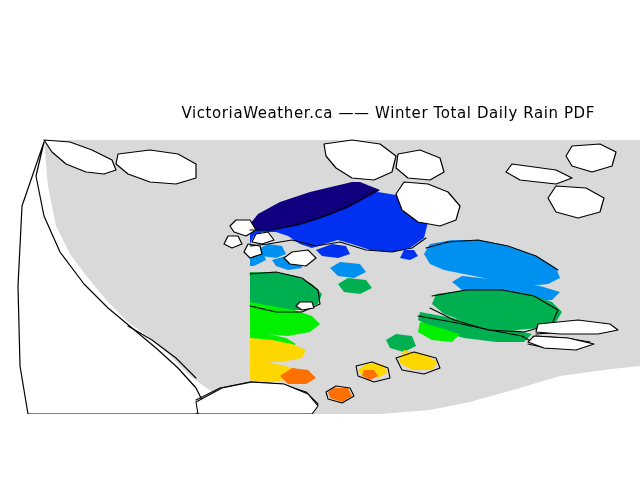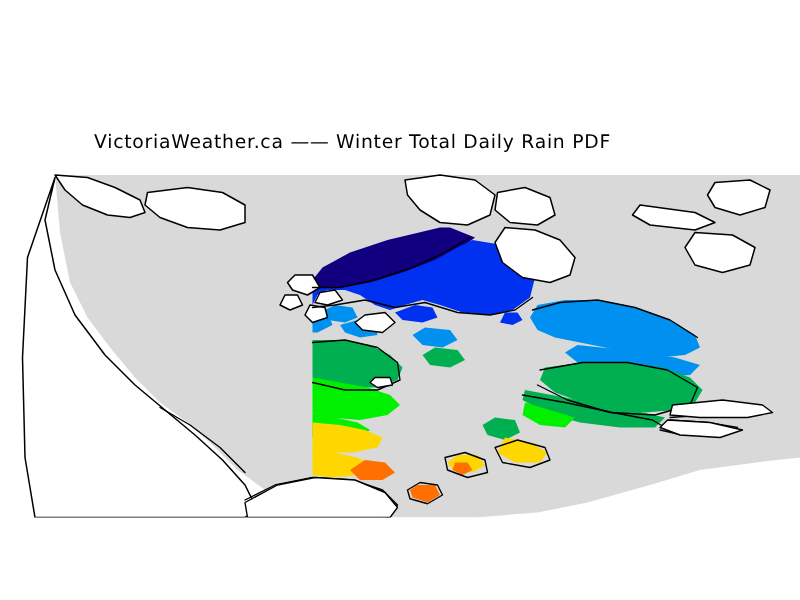--- a/index.html
+++ b/index.html
@@ -18,26 +18,27 @@
     position: relative;
     width: 640px;
     height: 480px;
     background: #ffffff;
   }
   #title {
     position: absolute;
     left: 0;
     top: 104px;
     width: 564px;
-    text-align: center;
+    text-align: right;
     font-family: "DejaVu Sans", sans-serif;
     font-size: 15px;
     letter-spacing: 0.6px;
     color: #000000;
     white-space: nowrap;
+    padding-left: 31px;
   }
   #map-wrap {
     position: absolute;
     left: 0;
     top: 126px;
     width: 640px;
     height: 288px;
   }
   #map-svg {
     display: block;

